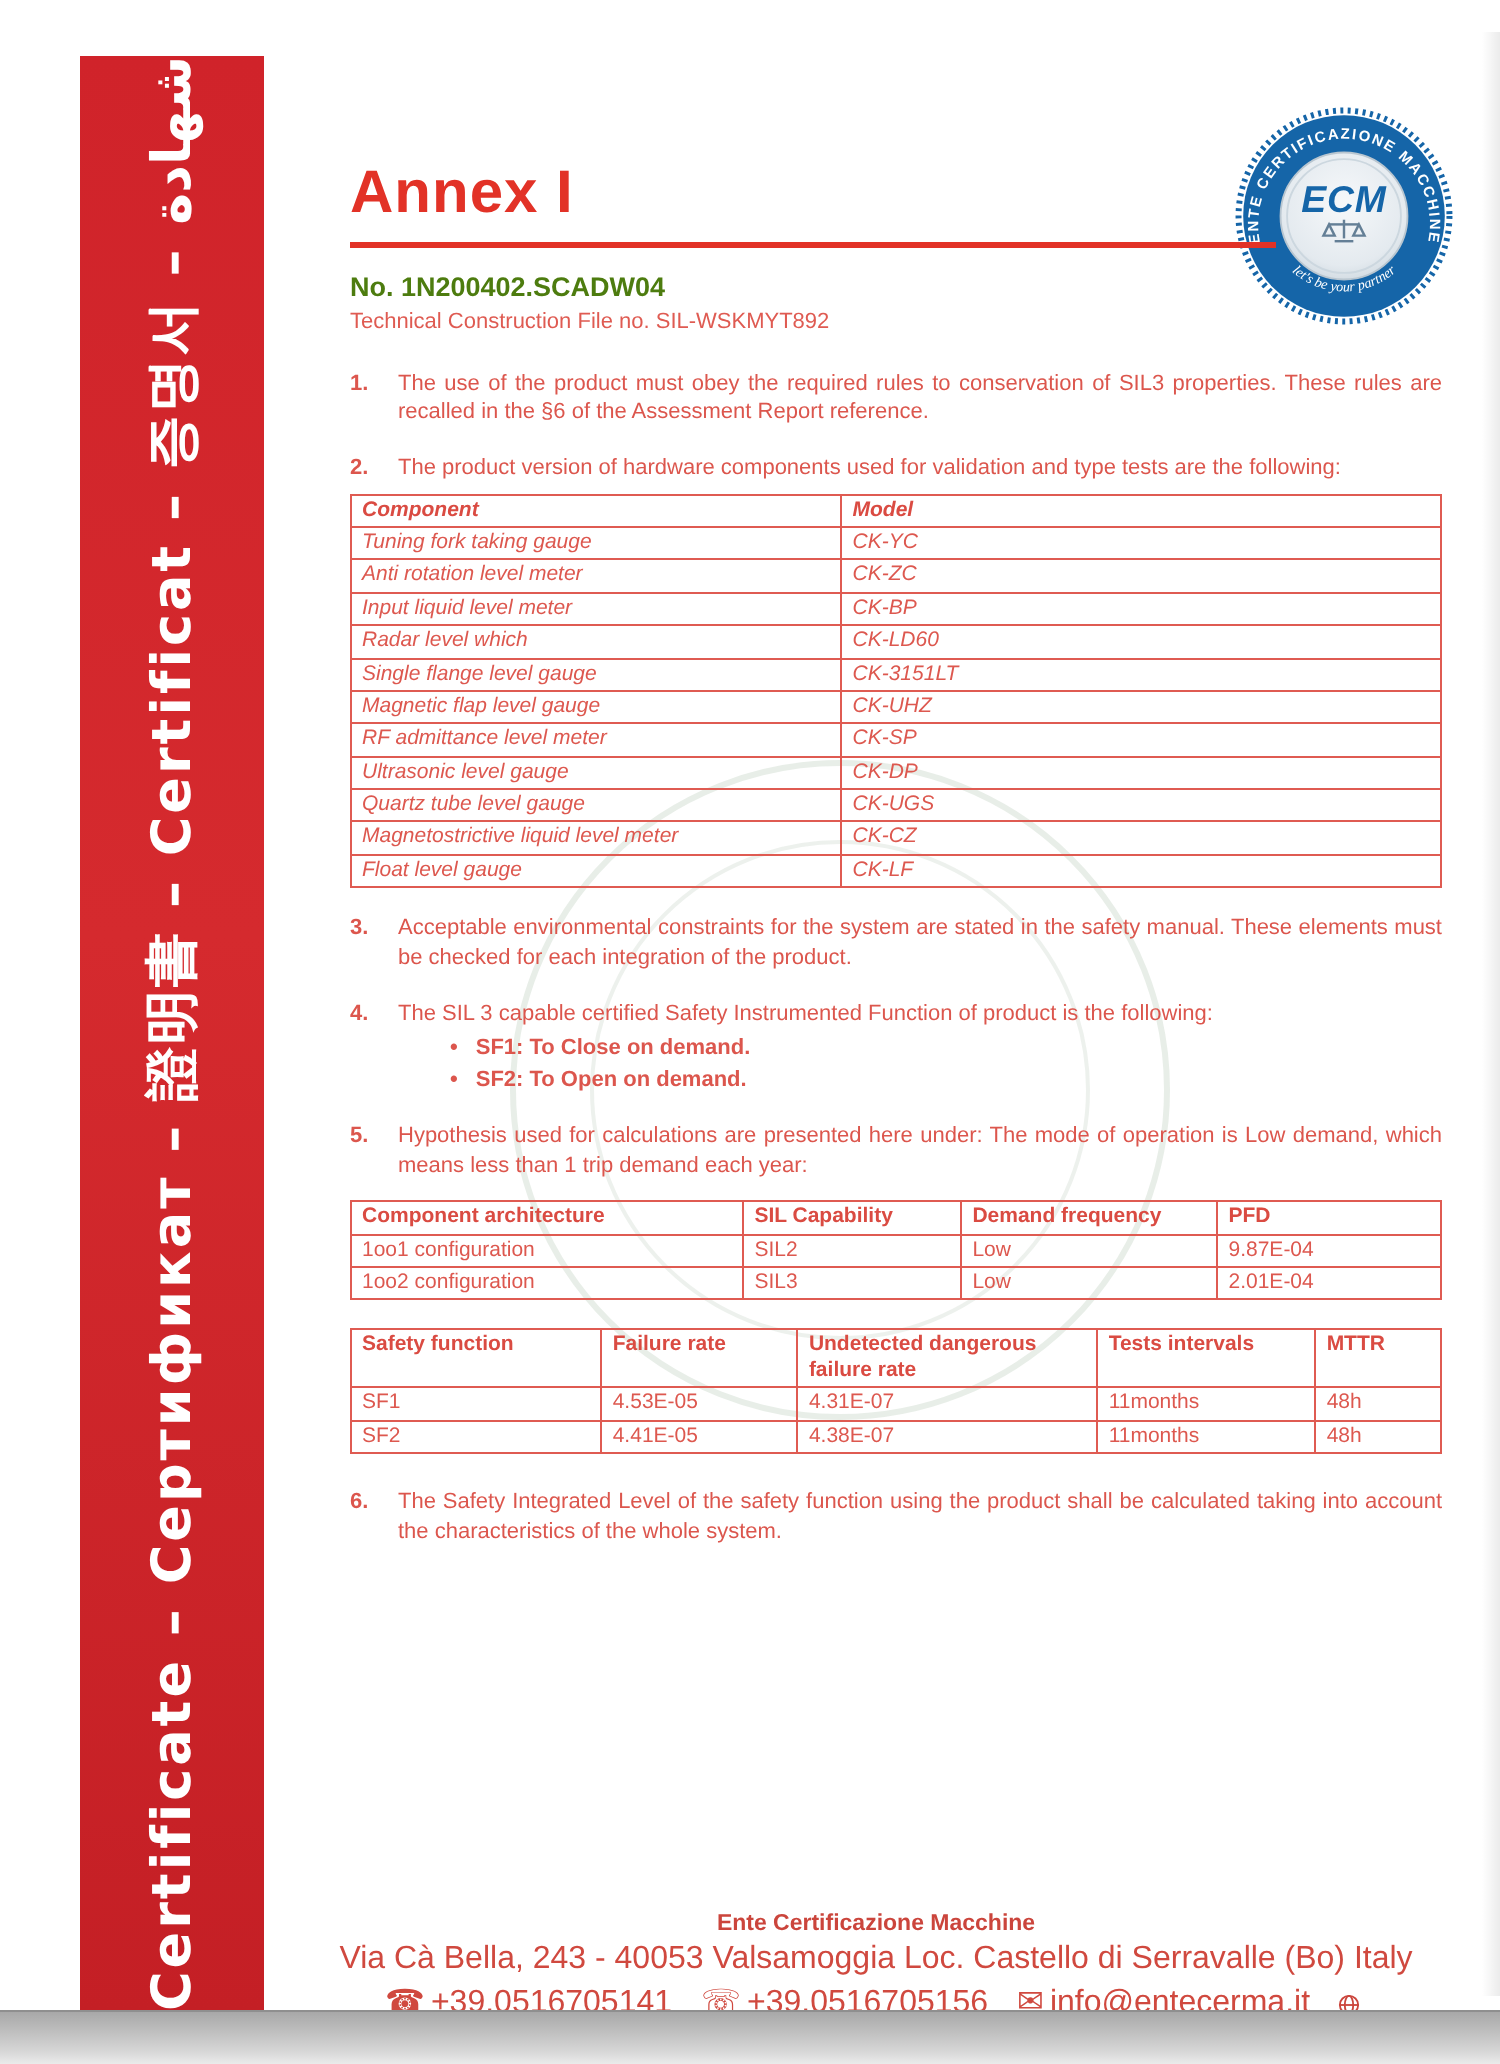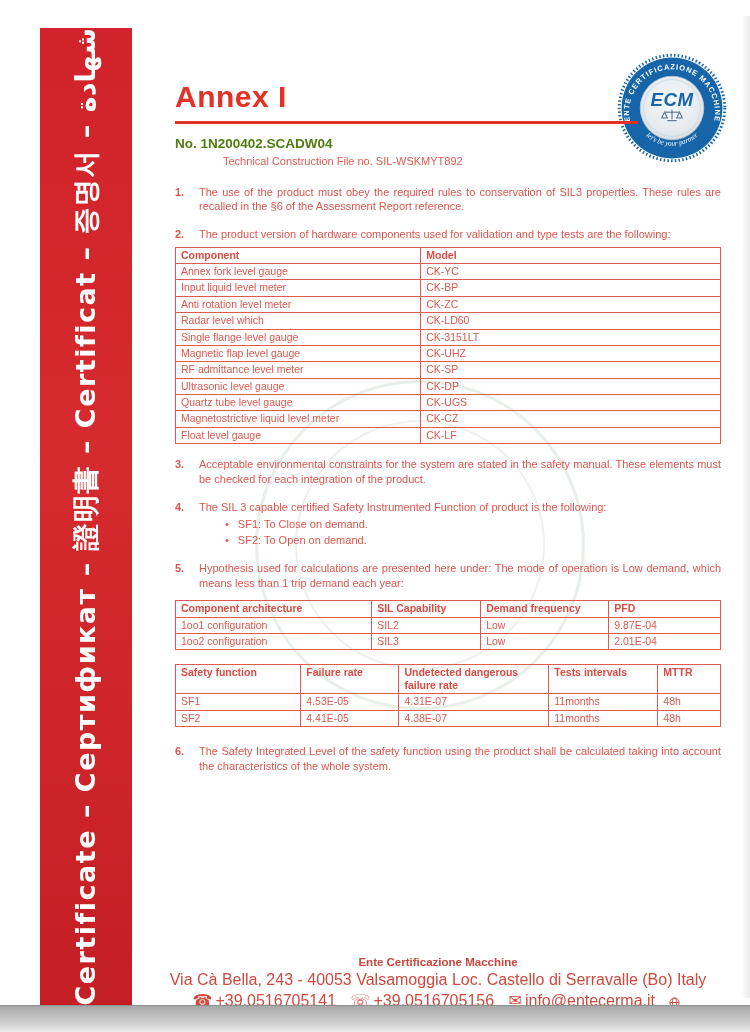--- a/index.html
+++ b/index.html
@@ -35,31 +35,31 @@
   .logo{position:absolute;left:616px;top:52px;width:112px;height:112px;}
   .arc-top{font-size:8px;font-weight:700;letter-spacing:1px;fill:#fff;font-family:"Liberation Sans",sans-serif;}
   .arc-bot{font-size:7.5px;font-style:italic;fill:#fff;font-family:"Liberation Serif",serif;}
   .ecm-center{font-size:20px;font-weight:700;font-style:italic;fill:var(--brand-blue);letter-spacing:.5px;font-family:"Liberation Sans",sans-serif;}
 
   
   .main{position:absolute;left:175px;top:80px;width:546px;color:var(--text-red);}
   .title{margin:0;font-size:30px;font-weight:700;color:var(--title-red);letter-spacing:.5px;}
   .divider{width:463px;height:2.5px;background:var(--title-red);margin:7px 0 12px;}
   .docno{font-size:13.5px;font-weight:700;color:#4d7c0f;}
-  .fileno{font-size:11px;margin-top:4px;color:var(--border-red);margin-left:48px;}
+  .fileno{font-size:11px;margin-top:4px;color:var(--border-red);}
 
   .item{display:flex;margin-top:13px;font-size:11px;line-height:1.34;}
   .item .num{flex:0 0 24px;font-weight:700;}
   .item .body{flex:1;text-align:justify;}
   .bullets{margin-top:3px;}
-  .bullet{display:flex;margin:1px 0 0 26px;text-align:left;}
+  .bullet{display:flex;margin:1px 0 0 26px;text-align:left;font-weight:bold;}
   .bullet::before{content:"•";margin-right:9px;}
 
   table.tbl{width:100%;border-collapse:collapse;table-layout:fixed;margin-top:10px;}
-  table.tbl-components{margin-top:5px;}
+  table.tbl-components{margin-top:5px;font-style:italic;}
   table.tbl-safety{margin-top:14px;}
   .tbl th,.tbl td{border:1px solid var(--border-red);padding:1px 5px 2px;font-size:10.5px;
     line-height:1.18;text-align:left;vertical-align:top;overflow:hidden;}
   .tbl th{font-weight:700;color:#da4b42;}
   .tbl td{color:#dd584f;font-weight:400;}
 
   
   .footer{position:absolute;left:150px;top:956px;width:576px;text-align:center;color:var(--footer-red);}
   .f-company{font-size:11.5px;font-weight:700;color:#cb453c;}
   .f-line{font-size:16px;margin-top:2.5px;}
@@ -137,30 +137,30 @@
           <col style="width:55%">
         </colgroup>
       <thead>
         <tr>
           <th>Component</th>
           <th>Model</th>
         </tr>
       </thead>
       <tbody>
         <tr>
-            <td>Annex fork level gauge</td>
+            <td>Tuning fork taking gauge</td>
             <td>CK-YC</td>
+          </tr>
+        <tr>
+            <td>Anti rotation level meter</td>
+            <td>CK-ZC</td>
           </tr>
         <tr>
             <td>Input liquid level meter</td>
             <td>CK-BP</td>
-          </tr>
-        <tr>
-            <td>Anti rotation level meter</td>
-            <td>CK-ZC</td>
           </tr>
         <tr>
             <td>Radar level which</td>
             <td>CK-LD60</td>
           </tr>
         <tr>
             <td>Single flange level gauge</td>
             <td>CK-3151LT</td>
           </tr>
         <tr>

